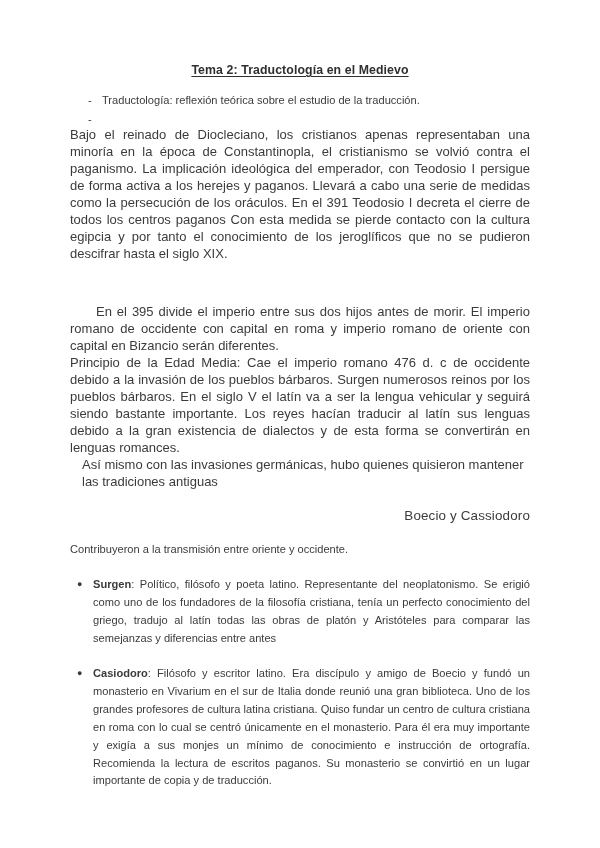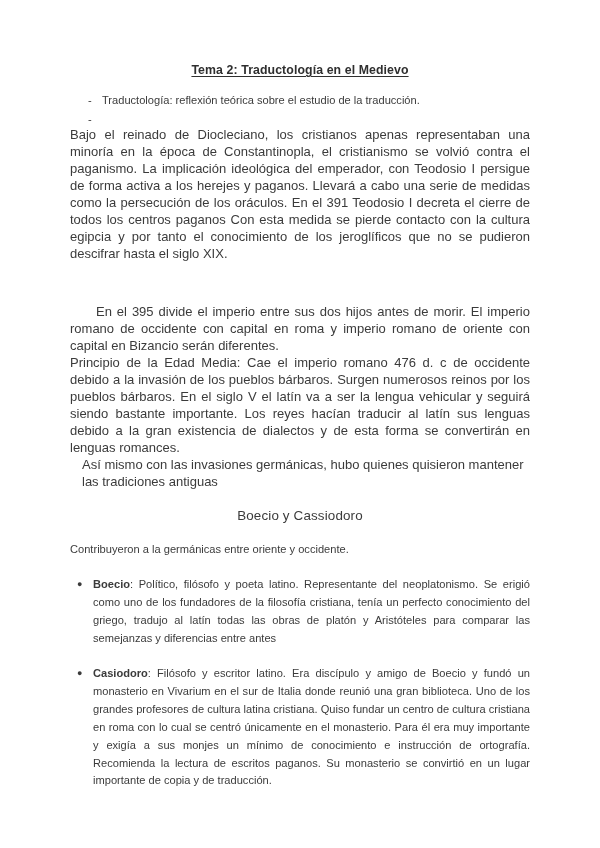--- a/index.html
+++ b/index.html
@@ -76,21 +76,21 @@
   p.body.indent-first {
     text-indent: 26px;
     margin-top: 41px;
   }
   p.body.nojust {
     text-align: left;
     margin-left: 12px;
   }
 
   .section-heading {
-    text-align: center;
+    text-align: right;
     font-size: 13.4px;
     font-weight: normal;
     margin: 16px 0 15px 0;
     line-height: 20px;
     color: #3b3b3b;
     letter-spacing: 0.15px;
   }
 
   .lead-line {
     margin: 0 0 18px 0;
@@ -147,26 +147,26 @@
     <p class="body">Bajo el reinado de Diocleciano, los cristianos apenas representaban una minoría en la época de Constantinopla, el cristianismo se volvió contra el paganismo. La implicación ideológica del emperador, con Teodosio I persigue de forma activa a los herejes y paganos. Llevará a cabo una serie de medidas como la persecución de los oráculos. En el 391 Teodosio I decreta el cierre de todos los centros paganos  Con esta medida se pierde contacto con la cultura egipcia y por tanto el conocimiento de los jeroglíficos que no se pudieron descifrar hasta el siglo XIX.</p>
 
     <p class="body indent-first">En el 395  divide el imperio entre sus dos hijos antes de morir. El imperio romano de occidente   con capital en roma y imperio romano de oriente con capital en Bizancio serán diferentes.</p>
 
     <p class="body">Principio de la Edad Media: Cae el imperio romano 476 d. c de occidente debido a la invasión de los pueblos bárbaros. Surgen numerosos reinos por los pueblos bárbaros. En el siglo V el latín va a ser la lengua vehicular y seguirá siendo bastante importante.  Los reyes hacían traducir al latín sus lenguas debido a la gran existencia de dialectos y de esta forma se convertirán en lenguas romances.</p>
 
     <p class="body nojust">Así mismo con las invasiones germánicas, hubo quienes quisieron mantener las tradiciones antiguas</p>
 
     <h2 class="section-heading">Boecio y Cassiodoro</h2>
 
-    <p class="lead-line">Contribuyeron a la germánicas entre oriente y occidente.</p>
+    <p class="lead-line">Contribuyeron a la transmisión entre oriente y occidente.</p>
 
     <ul class="bullet-list">
       <li class="bullet-item">
         <span class="bullet-mark">●</span>
-        <b>Boecio</b><span>: </span><span>Político, filósofo y poeta latino.  Representante del neoplatonismo.  Se erigió como uno de los fundadores de la filosofía cristiana, tenía un perfecto conocimiento del griego, tradujo al latín todas las obras de platón y Aristóteles para comparar las semejanzas y diferencias entre antes</span>
+        <b>Surgen</b><span>: </span><span>Político, filósofo y poeta latino.  Representante del neoplatonismo.  Se erigió como uno de los fundadores de la filosofía cristiana, tenía un perfecto conocimiento del griego, tradujo al latín todas las obras de platón y Aristóteles para comparar las semejanzas y diferencias entre antes</span>
       </li>
       <li class="bullet-item">
         <span class="bullet-mark">●</span>
         <b>Casiodoro</b><span>: </span><span>Filósofo y escritor latino.  Era discípulo y amigo de Boecio y fundó un monasterio en Vivarium en el sur de Italia donde reunió una gran biblioteca. Uno de los grandes profesores de cultura latina cristiana. Quiso fundar un centro de cultura cristiana en roma con lo cual se centró únicamente en el monasterio. Para él era muy importante y exigía a sus monjes un mínimo de conocimiento e instrucción de ortografía. Recomienda la lectura de escritos paganos. Su monasterio se convirtió en un lugar importante de copia y de traducción.</span>
       </li>
     </ul>
 
   </div>
 </div>
 

